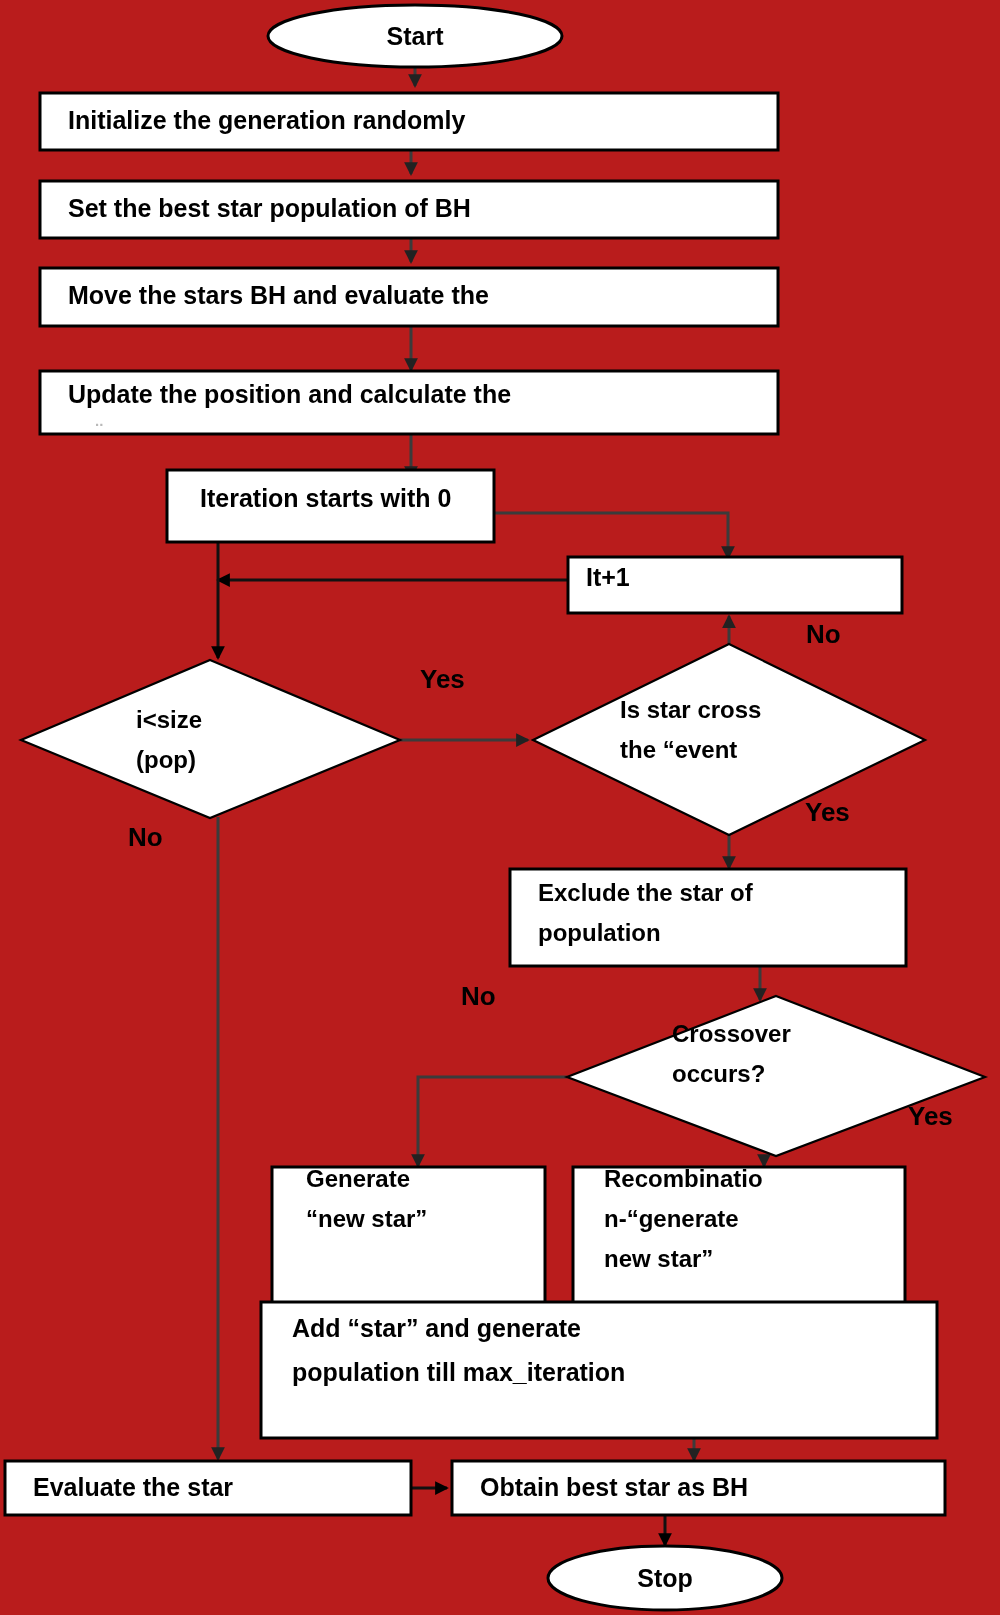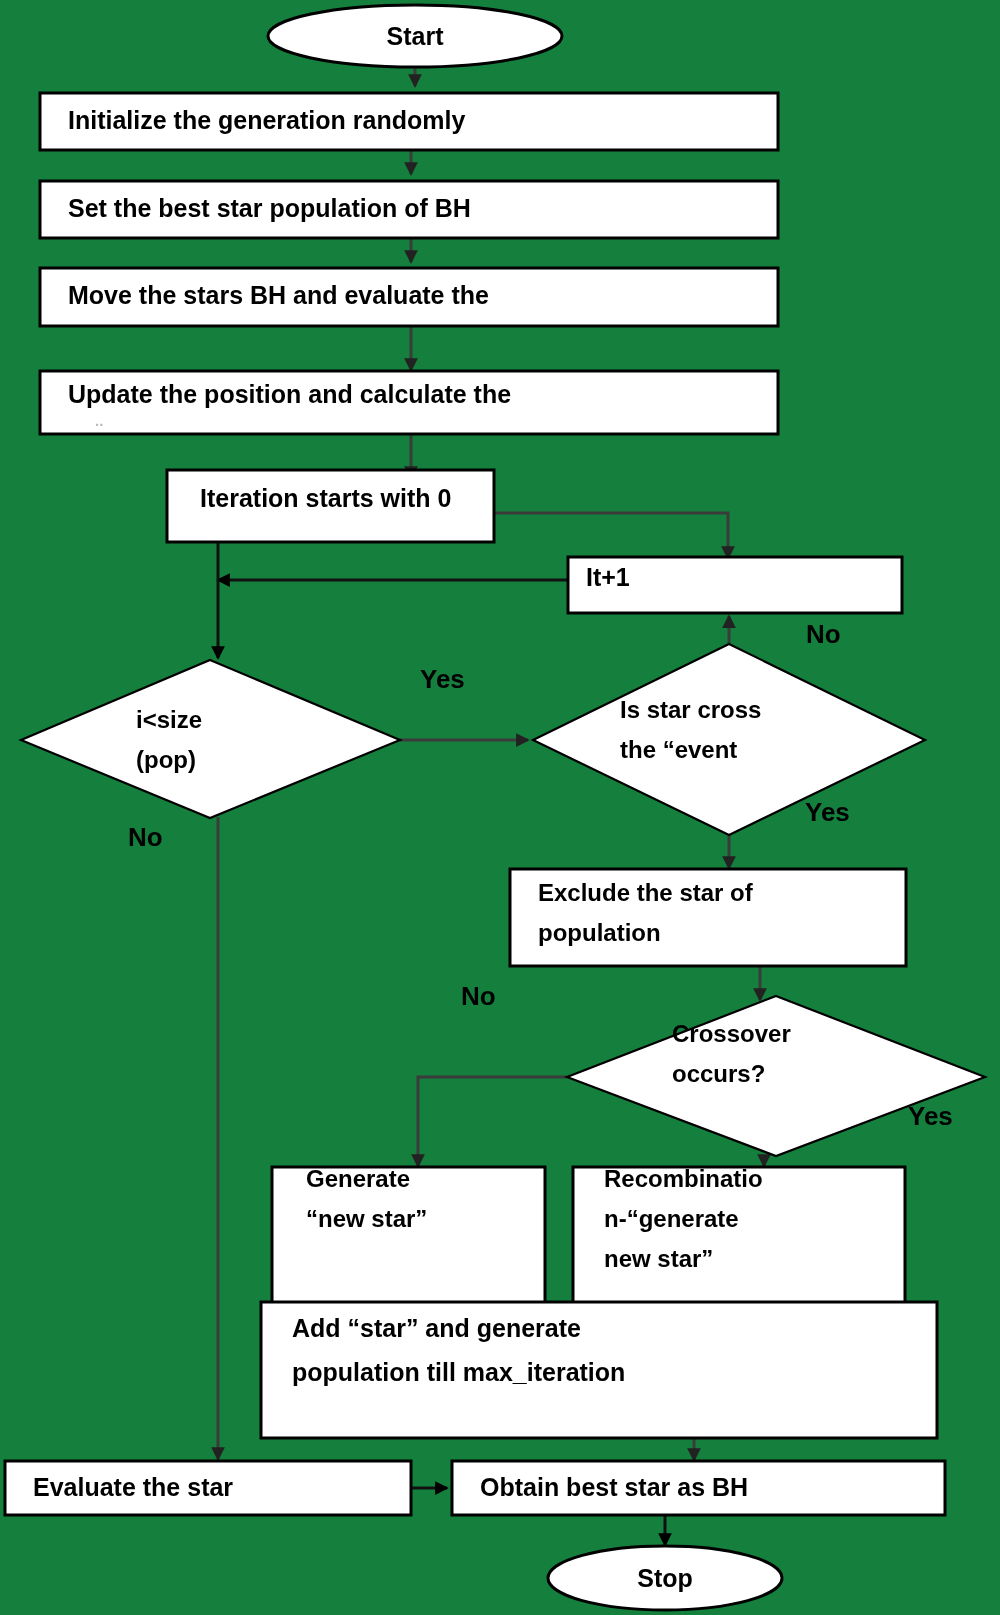--- a/index.html
+++ b/index.html
@@ -7,21 +7,21 @@
     padding: 0;
     background: #ffffff;
   }
   body {
     font-family: "Liberation Sans", sans-serif;
   }
   #flowchart-root {
     position: relative;
     width: 1000px;
     height: 1615px;
-    background: #15803d;
+    background: #b91c1c;
     overflow: hidden;
   }
   svg#flow-svg {
     position: absolute;
     top: 0;
     left: 0;
     width: 1000px;
     height: 1615px;
     display: block;
   }

